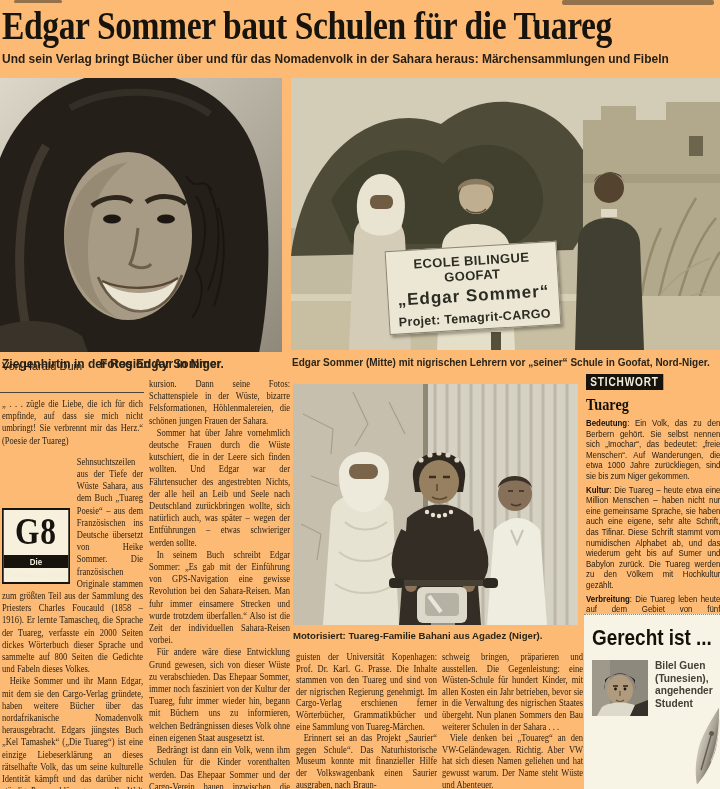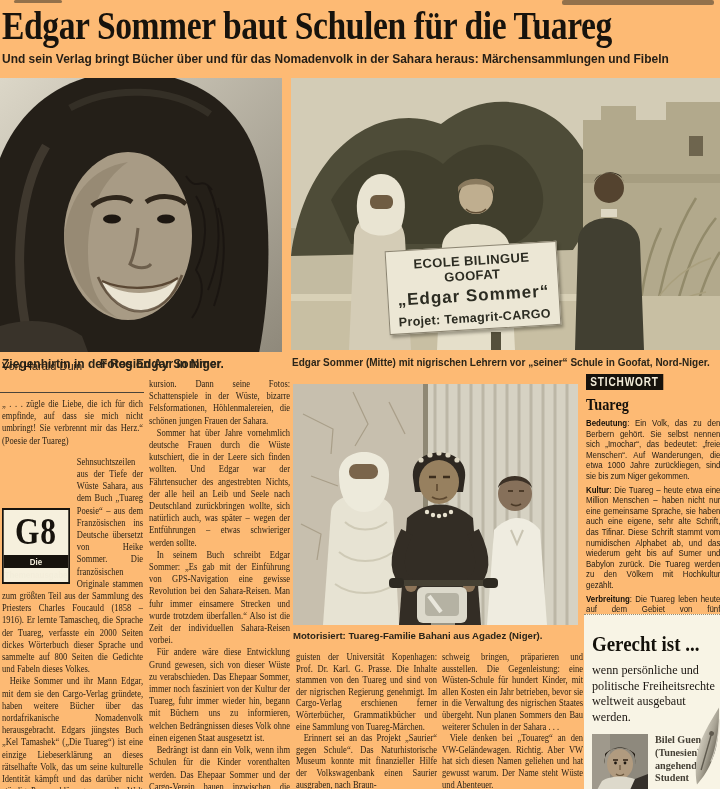--- a/index.html
+++ b/index.html
@@ -72,21 +72,21 @@
           font-size:12px;line-height:16px;letter-spacing:1px;padding-left:5px;box-sizing:border-box;}
   .sw-title{margin:5px 0 2px;font-family:"Liberation Serif",serif;font-weight:700;
             font-size:17px;color:#15100a;}
   .sw-entry{margin:3px 0 0;font-size:9.4px;line-height:10.6px;text-align:justify;}
   .sw-entry b{color:#14100a;}
   .sw-source{margin-top:4px;font-size:10px;text-align:right;padding-right:4px;}
 
   
   .gerecht{position:absolute;left:584px;top:614px;width:136px;height:175px;
            background:#f8f4e5;border-top:1px dotted #978d74;box-sizing:border-box;
-           padding:14px 4px 0 8px;font-family:Liberation Serif, serif;}
+           padding:8px 4px 0 8px;font-family:Liberation Sans, sans-serif;}
   .g-title{margin:2px 0 6px;font-size:22px;font-weight:700;color:#14110b;white-space:nowrap;
            transform:scaleX(.86);transform-origin:left top;}
   .g-text{margin:0;font-size:12.2px;line-height:15.6px;color:#1c1712;}
   .g-row{display:flex;margin-top:9px;}
   .g-photo{width:56px;height:56px;overflow:hidden;background:#8e897d;flex:0 0 auto;}
   .g-person{margin-left:7px;font-size:10.2px;line-height:12.6px;font-weight:700;color:#454036;}
   .g-nib{position:absolute;right:0;bottom:2px;transform:rotate(16deg);transform-origin:center;}
 </style>
 </head>
 <body>
@@ -285,21 +285,20 @@
     <div class="sw-bar">STICHWORT</div>
     <h2 class="sw-title">Tuareg</h2>
     <p class="sw-entry"><b>Bedeutung</b><span>: Ein Volk, das zu den Berbern gehört. Sie selbst nennen sich „Imochar“, das bedeutet: „freie Menschen“. Auf Wanderungen, die etwa 1000 Jahre zurückliegen, sind sie bis zum Niger gekommen.</span></p>
     <p class="sw-entry"><b>Kultur</b><span>: Die Tuareg – heute etwa eine Million Menschen – haben nicht nur eine gemeinsame Sprache, sie haben auch eine eigene, sehr alte Schrift, das Tifinar. Diese Schrift stammt vom numidischen Alphabet ab, und das wiederum geht bis auf Sumer und Babylon zurück. Die Tuareg werden zu den Völkern mit Hochkultur gezählt.</span></p>
     <p class="sw-entry"><b>Verbreitung</b><span>: Die Tuareg leben heute auf dem Gebiet von fünf Nationalstaaten: Algerien, Libyen, Niger, Mali und Burkina Faso.</span></p>
     <div class="sw-source">Quelle: Georg-Eckert-Institut</div>
   </aside>
 
   <aside class="gerecht">
     <h2 class="g-title">Gerecht ist ...</h2>
-    <p class="g-text">wenn persönliche und politische Freiheitsrechte weltweit ausgebaut werden.</p>
     <div class="g-row">
       <figure class="g-photo">
         <svg width="56" height="56" viewBox="0 0 56 56">
           <rect width="56" height="56" fill="#8e897d"></rect>
           <rect width="18" height="56" fill="#aaa496" opacity=".6"></rect>
           <path d="M13,30 C9,8 47,8 43,30 L43,20 C36,12 20,12 13,20 Z" fill="#201a12"></path>
           <ellipse cx="28" cy="30" rx="13" ry="15" fill="#b19b7f"></ellipse>
           <path d="M21,26 L26,26 M31,26 L36,26" stroke="#2c2115" stroke-width="1.6"></path>
           <circle cx="23.5" cy="29" r="1.4" fill="#1d1711"></circle>
             <circle cx="33" cy="29" r="1.4" fill="#1d1711"></circle>

